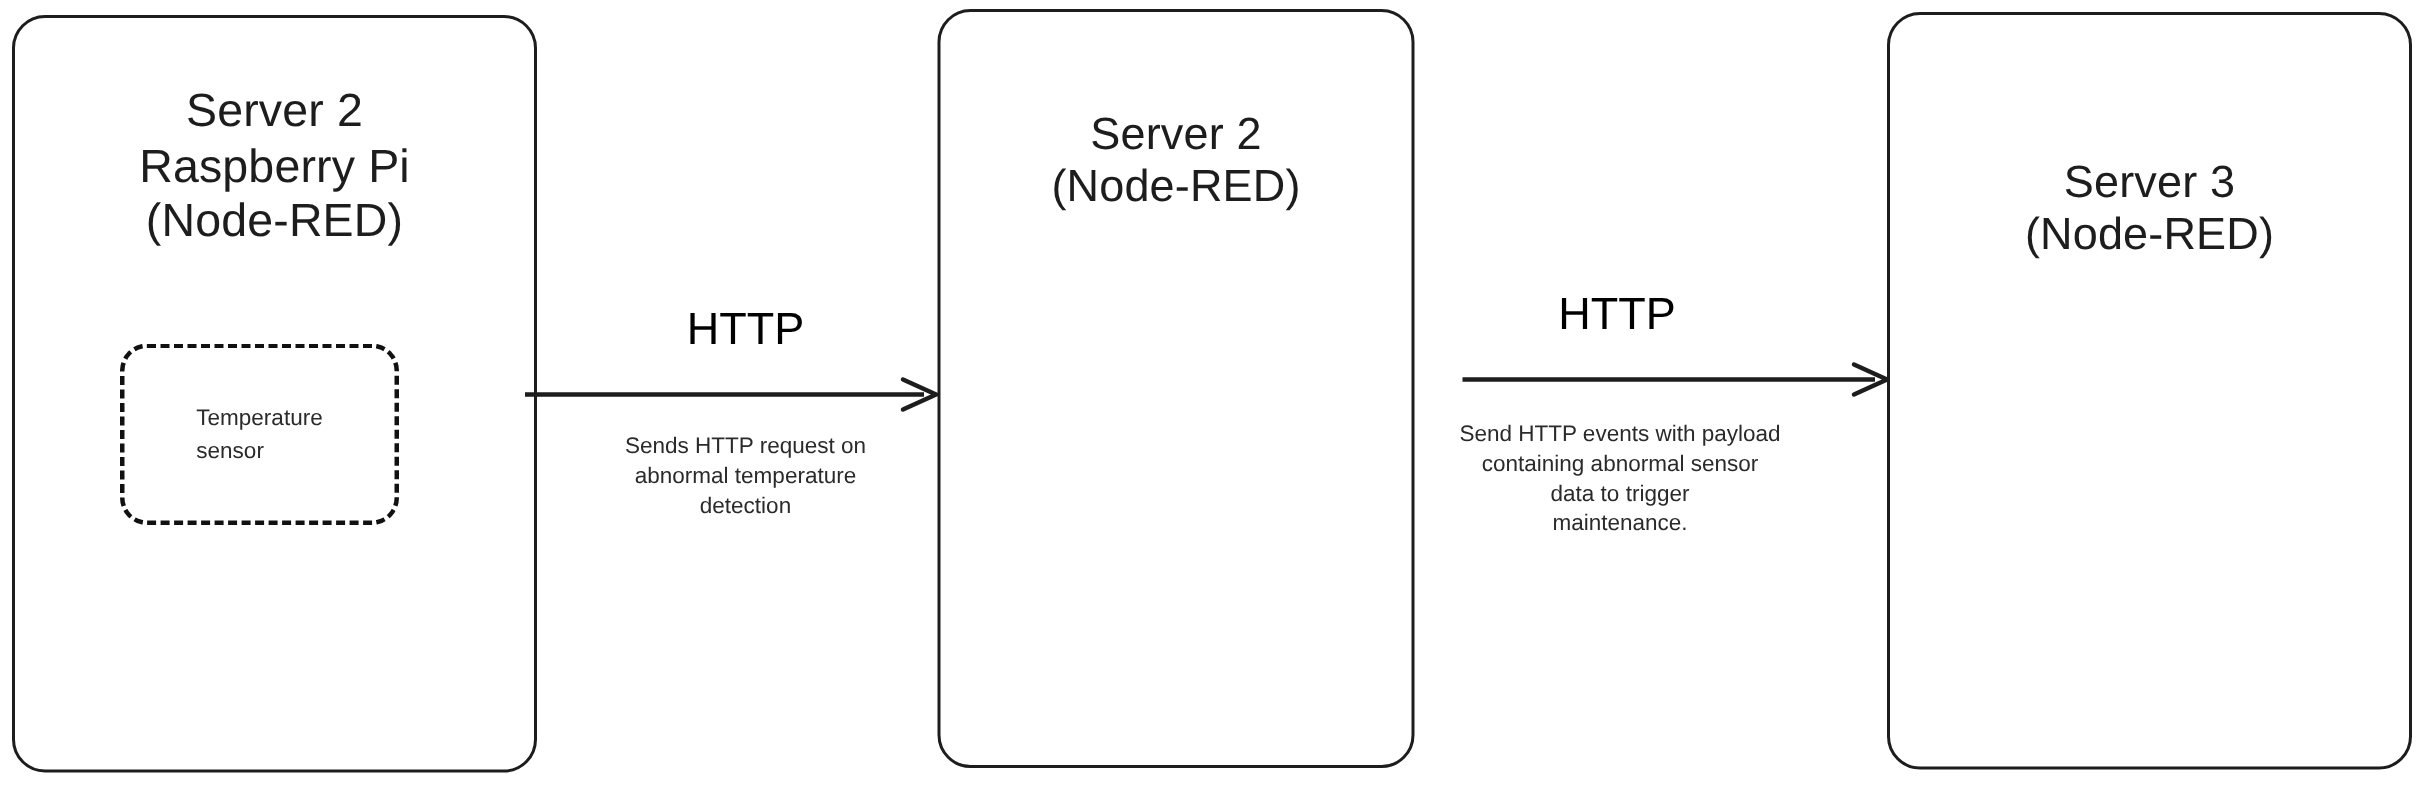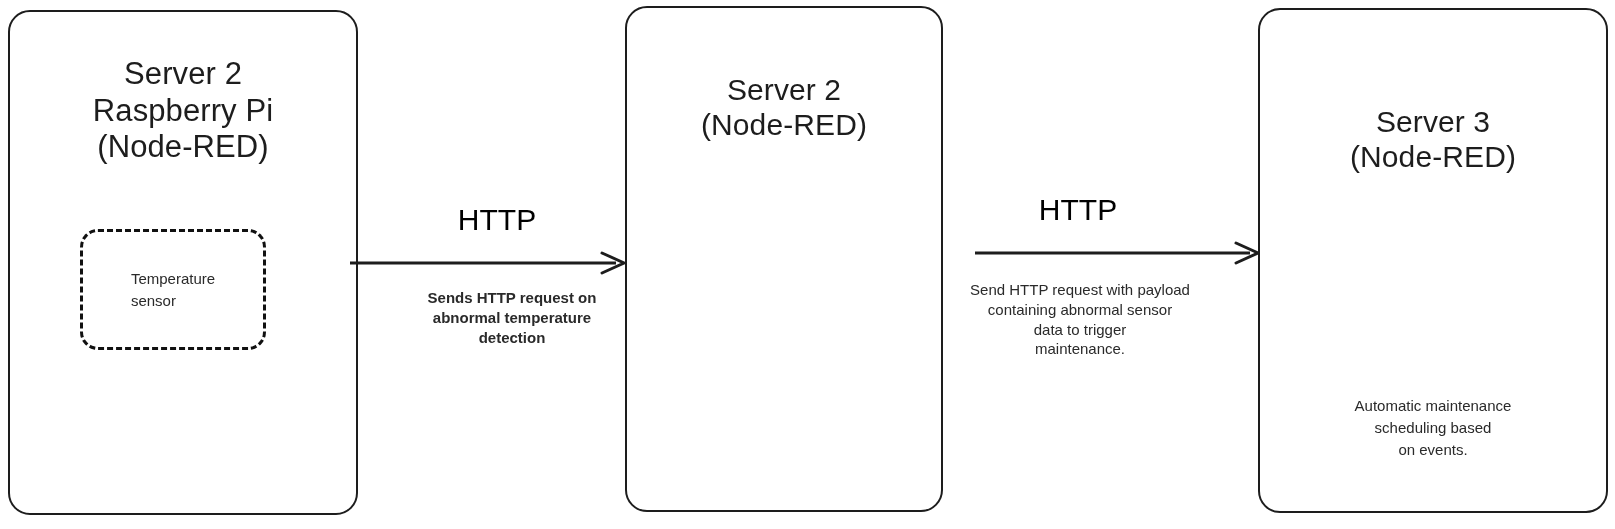--- a/index.html
+++ b/index.html
@@ -119,49 +119,46 @@
 
   <div class="edge" style="left:350px; top:248px; width:275px; height:30px;">
     <svg width="275" height="30" viewBox="0 0 275 30" aria-hidden="true">
       <line x1="0" y1="15" x2="266" y2="15" stroke="#1d1d1d" stroke-width="3"></line>
       <polyline points="252,5 274,15 252,25" fill="none" stroke="#1d1d1d" stroke-width="3" stroke-linecap="round" stroke-linejoin="miter"></polyline>
     </svg>
   </div>
 
   <div class="edge-label-top" style="left:397px; top:203px; width:200px;">HTTP</div>
 
-  <div class="edge-label-bottom" style="left:362px; top:288px; width:300px;font-weight:bold;">Sends HTTP request on
+  <div class="edge-label-bottom" style="left:347px; top:288px; width:300px;">Sends HTTP request on
 abnormal temperature
 detection</div>
 
   <div class="node" style="left:625px; top:6px; width:318px; height:506px;">
 
     <div class="node-text title-md" style="top:64px;">Server 2
 (Node-RED)</div>
 
   </div>
 
   <div class="edge" style="left:975px; top:238px; width:284px; height:30px;">
     <svg width="284" height="30" viewBox="0 0 284 30" aria-hidden="true">
       <line x1="0" y1="15" x2="275" y2="15" stroke="#1d1d1d" stroke-width="3"></line>
       <polyline points="261,5 283,15 261,25" fill="none" stroke="#1d1d1d" stroke-width="3" stroke-linecap="round" stroke-linejoin="miter"></polyline>
     </svg>
   </div>
 
   <div class="edge-label-top" style="left:978px; top:193px; width:200px;">HTTP</div>
 
-  <div class="edge-label-bottom" style="left:935px; top:280px; width:290px;">Send HTTP request with payload
+  <div class="edge-label-bottom" style="left:935px; top:280px; width:290px;">Send HTTP events with payload
 containing abnormal sensor
 data to trigger
 maintenance.</div>
 
   <div class="node" style="left:1258px; top:8px; width:350px; height:505px;">
 
     <div class="node-text title-md" style="top:62px;margin-top:32px;">Server 3
 (Node-RED)</div>
 
 
-    <div class="node-text caption-sm" style="top:385px;">Automatic maintenance
-scheduling based
-on events.</div>
   </div>
 
 </div>
 
 </body></html>

